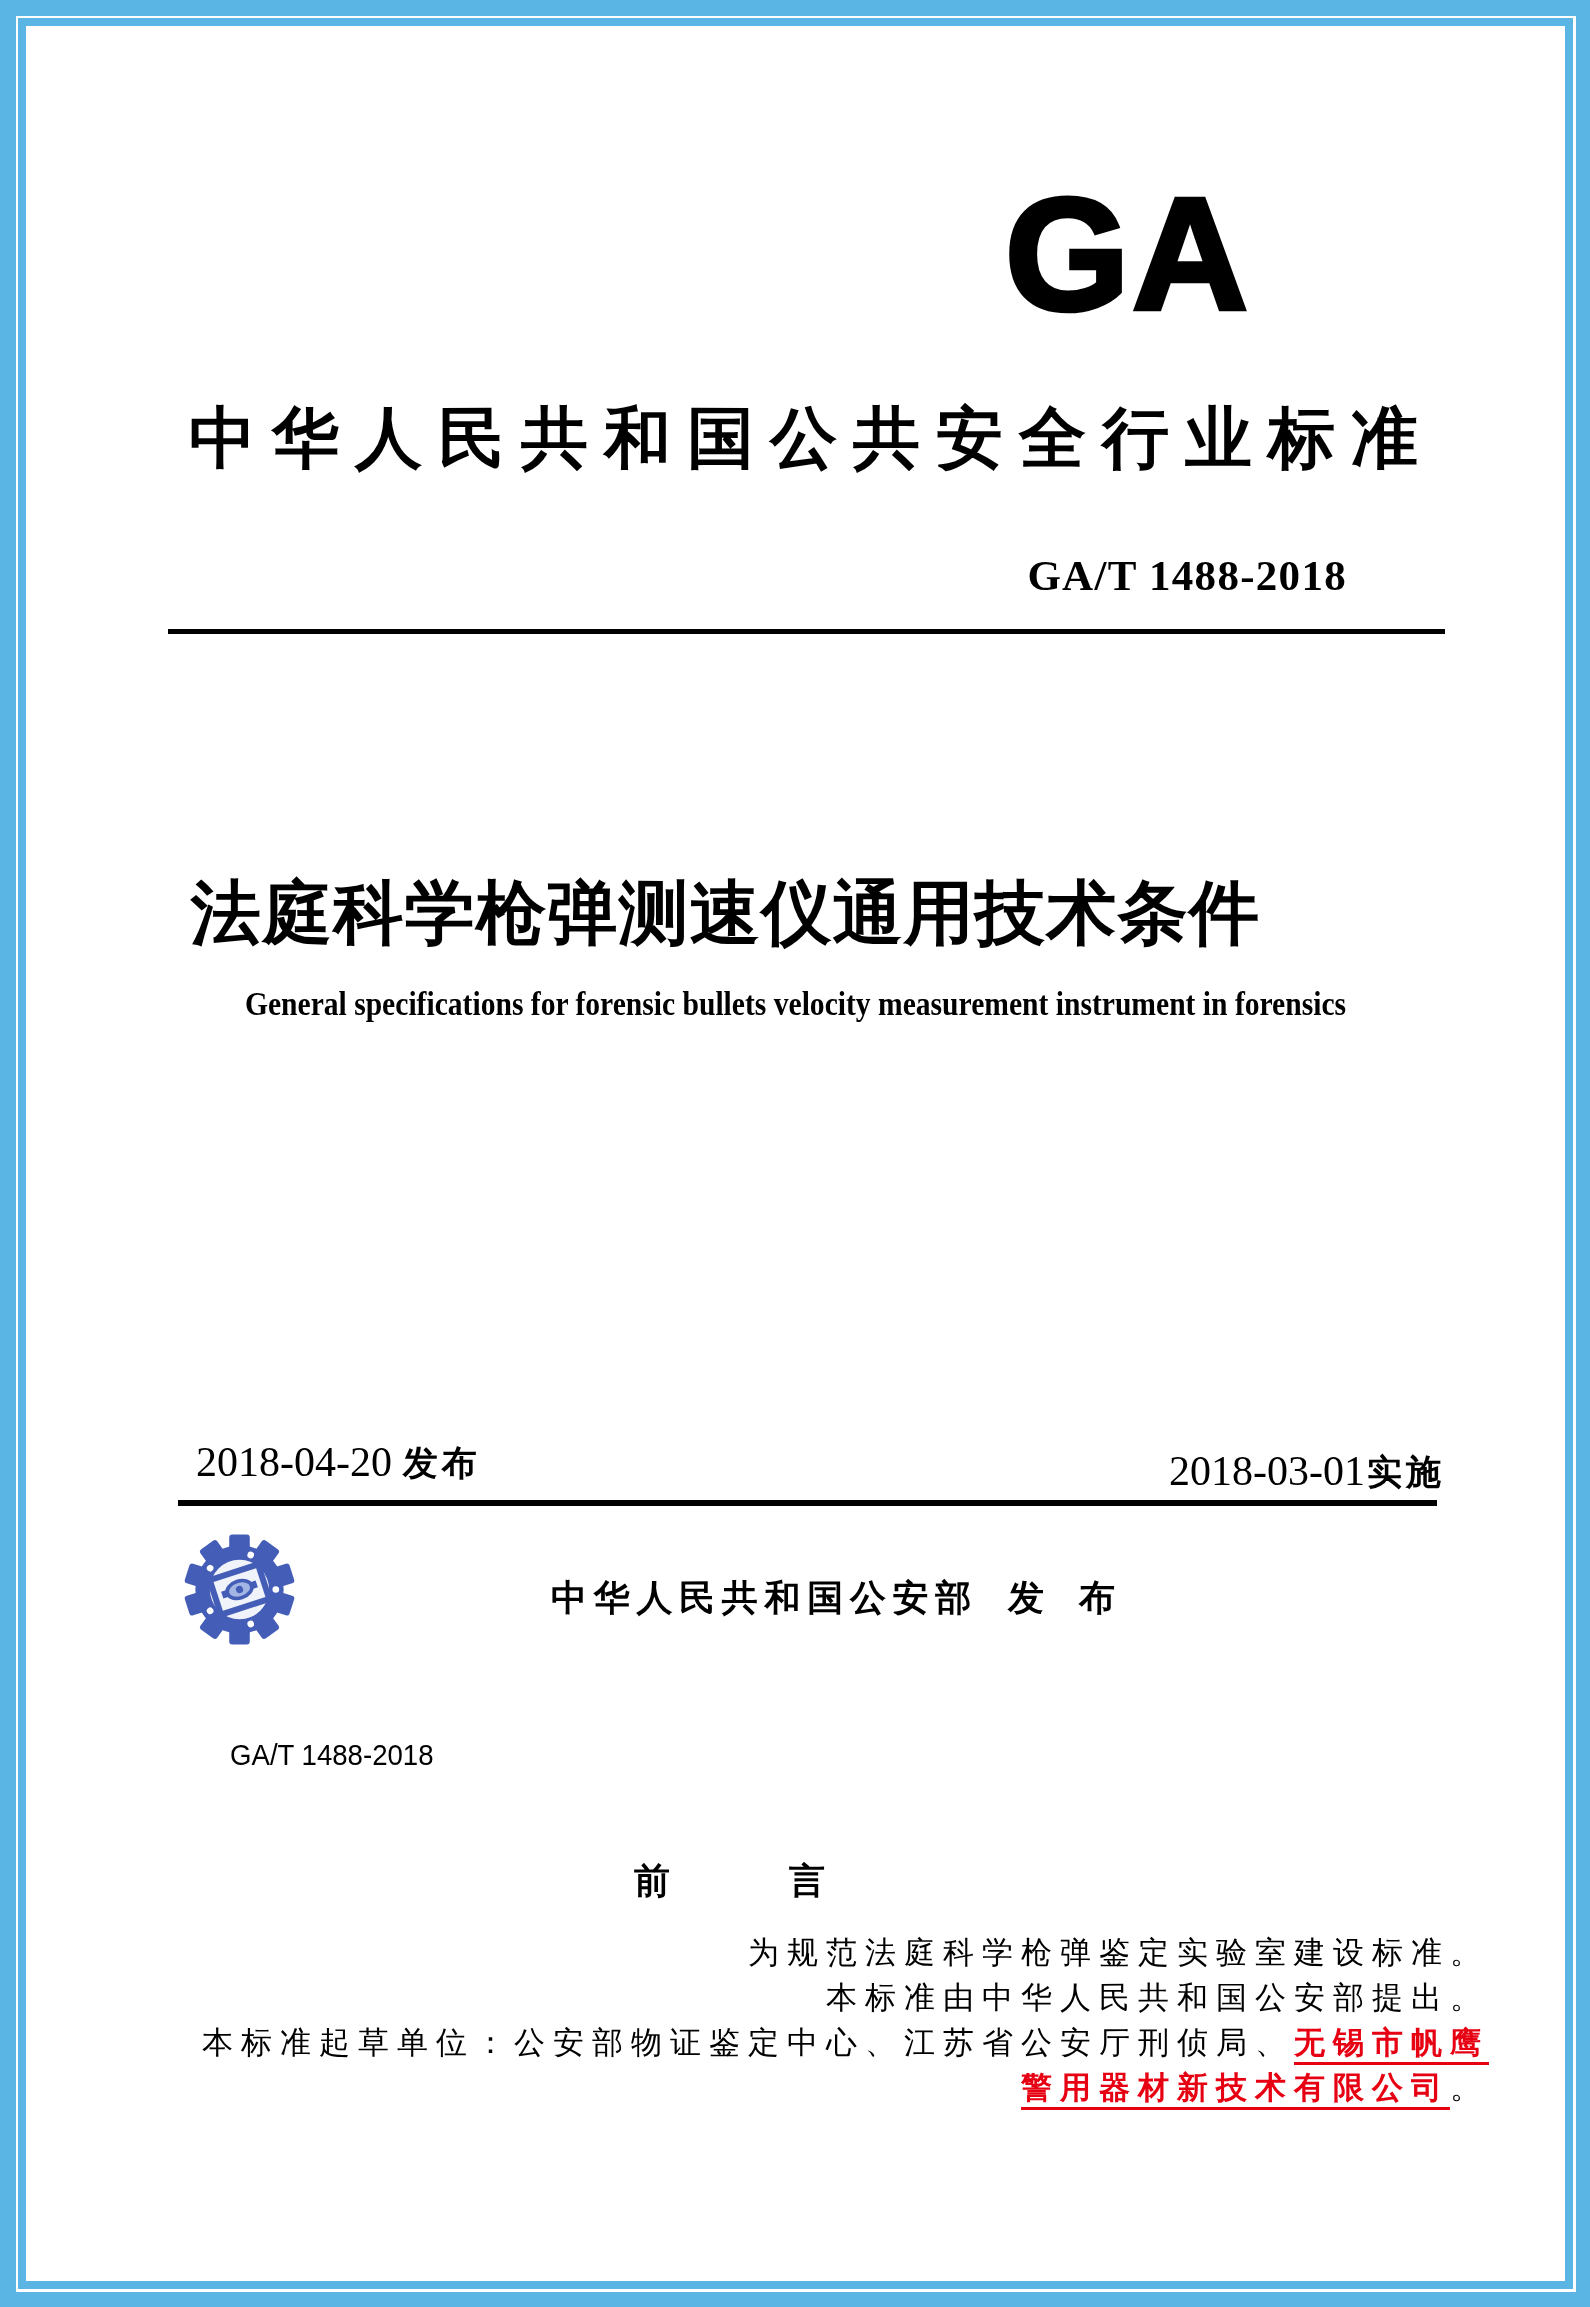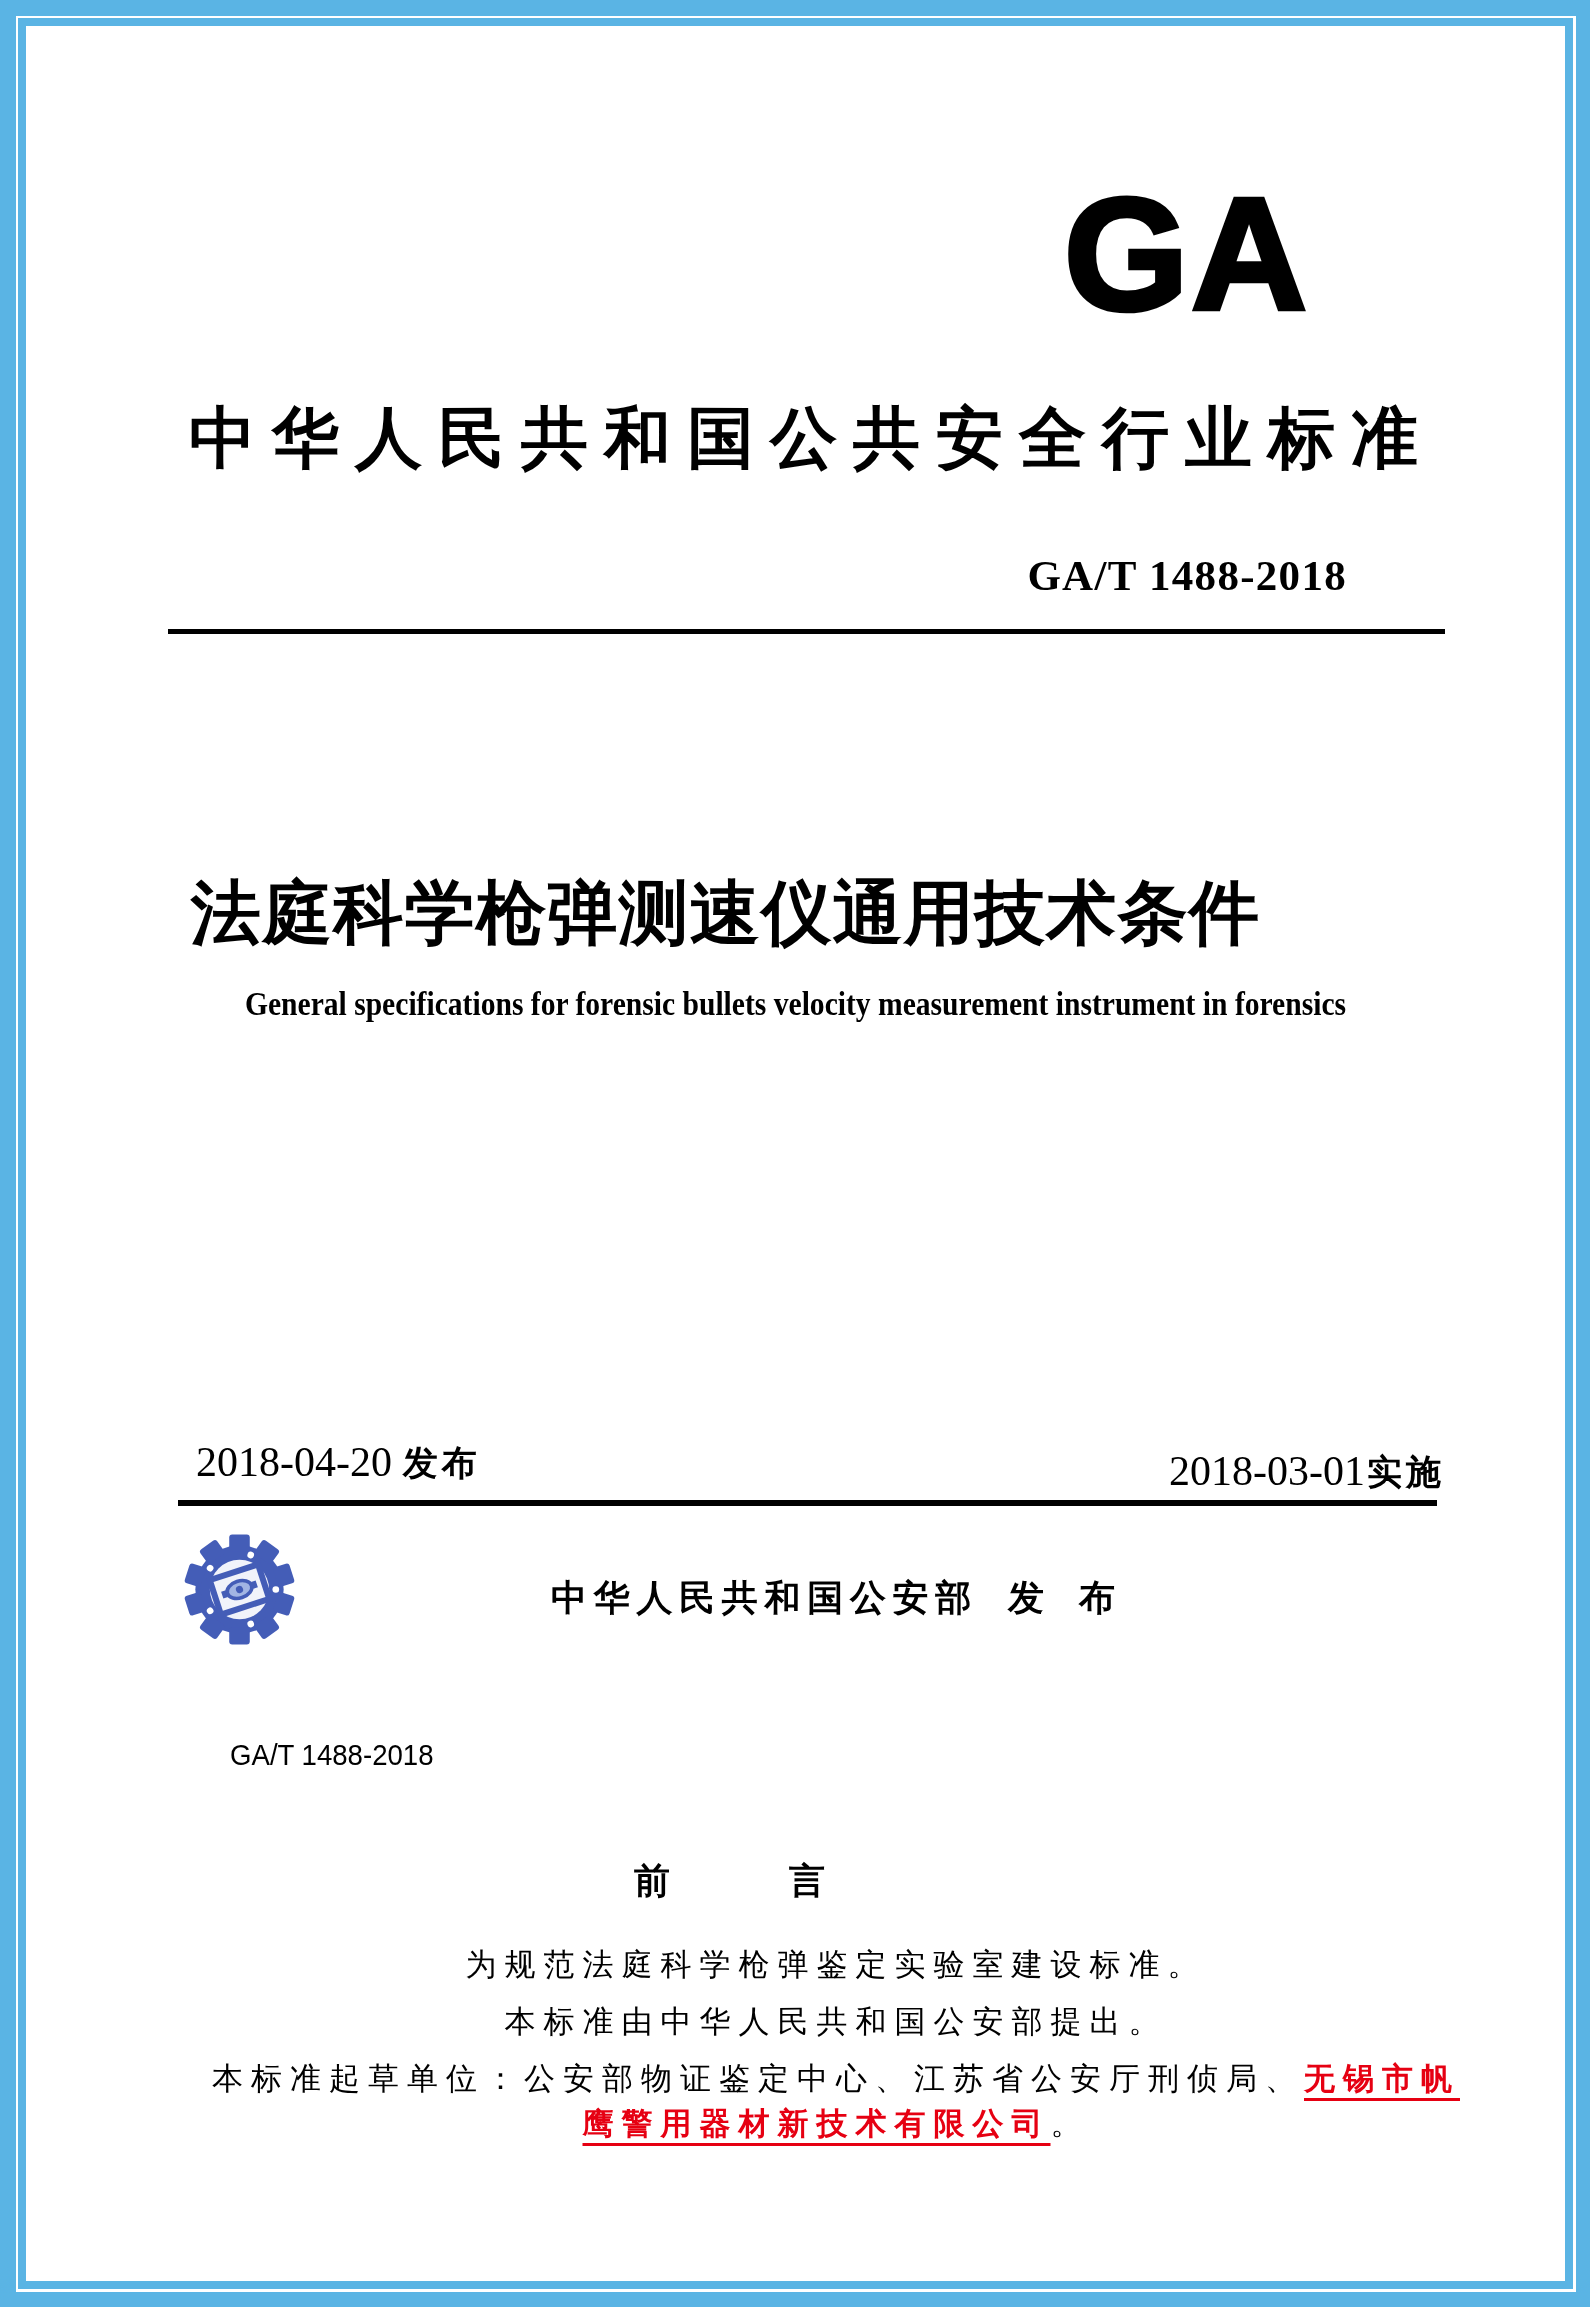--- a/index.html
+++ b/index.html
@@ -16,21 +16,21 @@
   body{font-family:var(--serif);color:#000;}
   .page{position:relative;width:1591px;height:2307px;background:var(--frame-blue);overflow:hidden;}
   
   .frame-white{position:absolute;inset:15.5px;background:#fff;}
   .frame-blue-inner{position:absolute;inset:18px;background:var(--frame-blue);}
   .content{position:absolute;inset:25.6px;background:#fff;}
   .layer{position:absolute;inset:0;}
 
   .abs{position:absolute;}
 
-  .ga-logo{left:1064px;top:174px;font-family:var(--sans);font-weight:bold;
+  .ga-logo{left:1005px;top:174px;font-family:var(--sans);font-weight:bold;
     font-size:160px;line-height:1;letter-spacing:2.7px;-webkit-text-stroke:4.7px #000;}
   .heading{left:0;width:1591px;top:404px;text-align:center;font-family:var(--sans);
     font-weight:bold;font-size:67px;line-height:1;letter-spacing:16px;padding-left:32px;}
   .std-number{right:244px;top:554px;font-family:var(--serif);font-weight:bold;
     font-size:43px;line-height:1;letter-spacing:1.3px;}
   .rule1{left:168px;top:629px;width:1277px;height:4.7px;background:#000;}
   .title-cn{left:0;width:1451px;top:878px;text-align:center;font-family:var(--sans);
     font-weight:bold;font-size:70px;line-height:1;letter-spacing:1.3px;}
   .title-en{left:0;width:1591px;top:987px;text-align:center;font-family:var(--serif);
     font-weight:bold;font-size:34px;line-height:1;transform:scaleX(0.87);transform-origin:center top;}
@@ -46,21 +46,21 @@
   .seal-light{fill:var(--seal-blue-light);}
   .ministry{left:539px;top:1580px;font-family:var(--sans);font-weight:bold;
     font-size:36px;line-height:1;letter-spacing:6.7px;margin-left:12px;}
   .ministry-action{margin-left:30px;letter-spacing:35px;}
   .fw-header{left:230px;top:1740px;font-family:var(--sans);font-size:30px;line-height:1;
     transform:scaleX(0.92);transform-origin:left top;}
   .fw-title{left:634px;top:1863px;font-family:var(--serif);font-weight:bold;
     font-size:36px;line-height:1;letter-spacing:119px;white-space:nowrap;}
   .fw-body{left:183px;top:1930px;width:1306px;font-family:var(--serif);
     font-size:31px;line-height:45px;letter-spacing:8px;text-align:justify;text-justify:none;}
-  .fw-body p{margin:12px;text-align:center;}
+  .fw-body p{margin:0;text-align:right;}
   .hl-red{color:var(--hl-red);font-family:var(--sans);font-weight:bold;
     text-decoration:underline;text-decoration-color:var(--hl-red);
     text-decoration-thickness:3.4px;text-underline-offset:8.8px;}
   .hl-black{color:#000;font-family:var(--sans);font-weight:bold;
     text-decoration:underline;text-decoration-color:#000;
     text-decoration-thickness:4px;text-underline-offset:8px;}
 </style>
 </head>
 <body>
 

